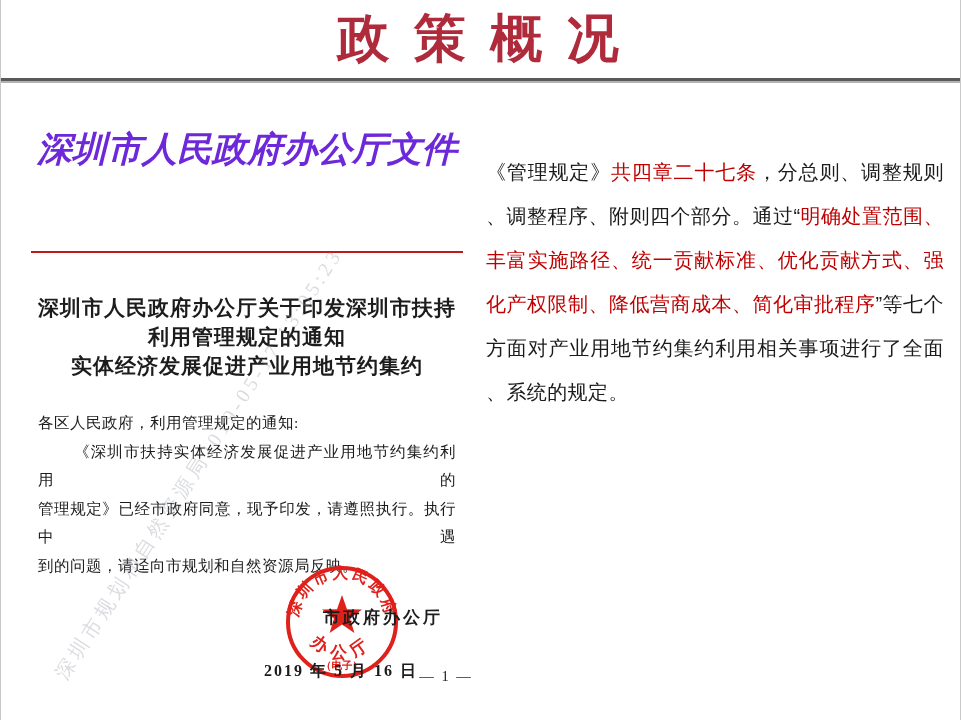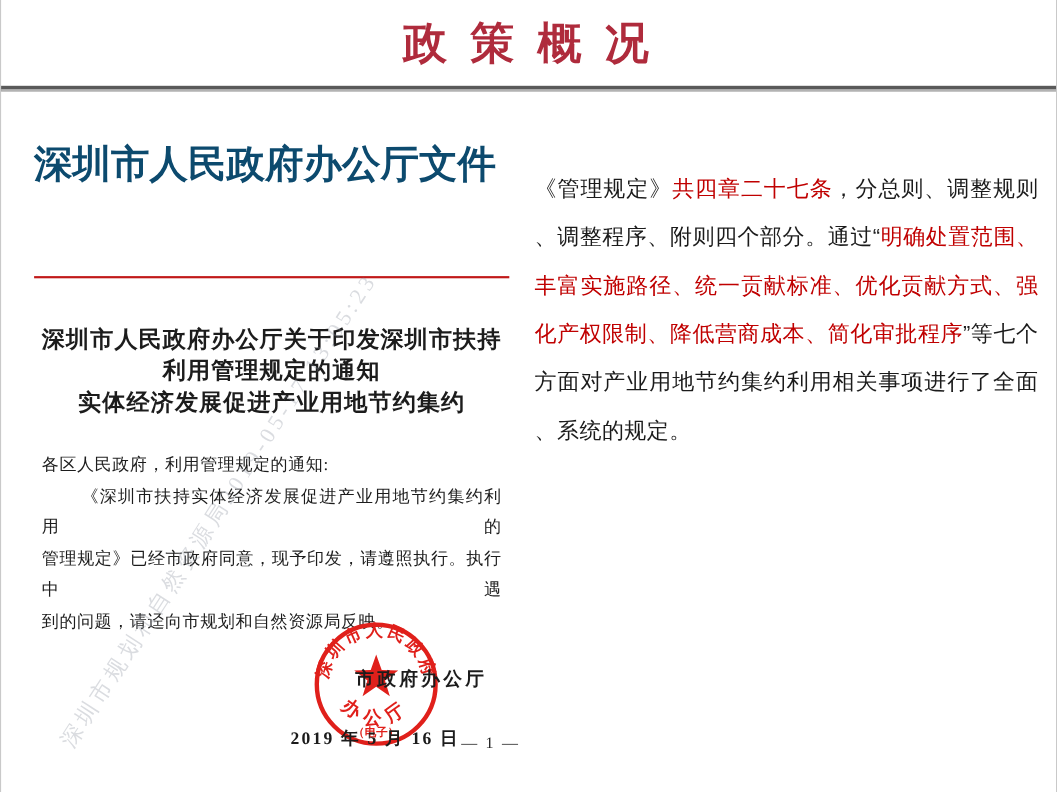--- a/index.html
+++ b/index.html
@@ -5,29 +5,29 @@
   html,body{margin:0;padding:0;background:#e9e9e9;}
   .slide{
     position:relative;width:961px;height:720px;background:#ffffff;
     box-sizing:border-box;border-left:1px solid #c9c9c9;border-right:1px solid #c9c9c9;
     overflow:hidden;font-family:"Liberation Sans","DejaVu Sans",sans-serif;
   }
   
   .titlebar{position:absolute;top:0;left:0;right:0;height:78px;
     display:flex;align-items:center;justify-content:center;}
   .titlebar h1{
-    margin:0;font-size:40px;font-weight:bold;letter-spacing:5px;
+    margin:0;font-size:52px;font-weight:bold;letter-spacing:5px;
     color:#af2b3c;font-family:"Liberation Sans","DejaVu Sans",sans-serif;}
   .divider{position:absolute;top:78px;left:0;right:0;height:3px;
     background:#5a5a5a;border-bottom:2px solid #b3b3b3;}
   
   .doc{position:absolute;left:30px;top:104px;width:432px;height:606px;
     background:#ffffff;font-family:"Liberation Serif","DejaVu Serif",serif;color:#1c1c1c;}
-  .masthead{position:absolute;top:22px;left:0;right:0;
-    font-size:35px;font-weight:bold;color:#0c4a6e;letter-spacing:0px;white-space:nowrap;}
+  .masthead{position:absolute;top:22px;left:0;right:0;text-align:center;
+    font-size:35px;font-weight:bold;color:#6d28d9;letter-spacing:0px;white-space:nowrap;font-style:italic;}
   .docnum{position:absolute;top:120px;left:0;right:0;text-align:center;
     font-size:15px;font-weight:bold;letter-spacing:1px;}
   .redline{position:absolute;top:147px;left:0;right:0;height:2px;background:#c11919;}
   .doctitle{position:absolute;top:190px;left:0;right:0;text-align:center;
     font-size:21px;font-weight:bold;line-height:29px;letter-spacing:1px;}
   .docbody{position:absolute;top:305px;left:7px;right:7px;
     font-size:15.5px;line-height:28.5px;letter-spacing:0.5px;}
   .bl{white-space:nowrap;}
   .bl.just{text-align:justify;text-align-last:justify;white-space:normal;}
   .bl.indent{text-indent:36px;}

